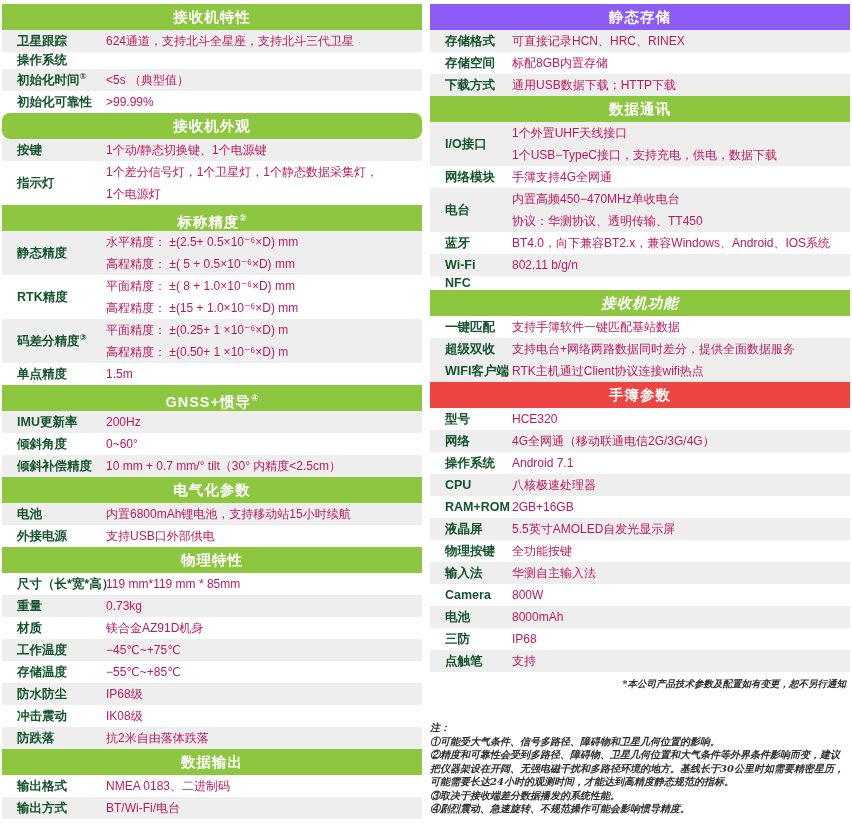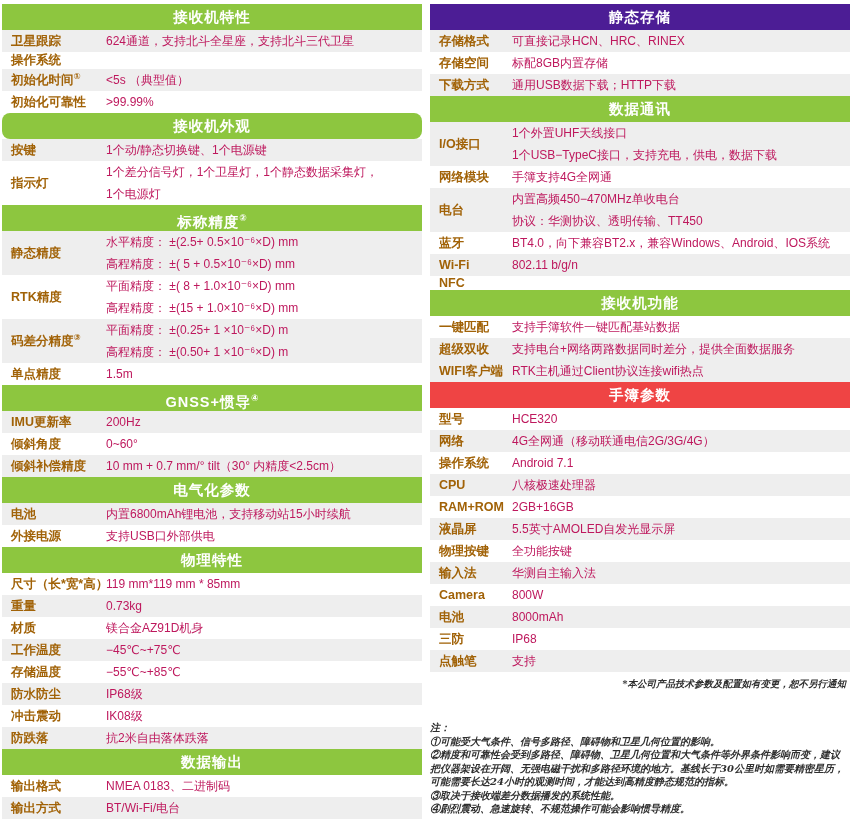--- a/index.html
+++ b/index.html
@@ -14,21 +14,21 @@
     letter-spacing: 1px; margin: 0 0 0 0;
   }
   .sec-header sup { font-size: 9px; letter-spacing: 0; }
 
   .row { display: grid; align-items: center; }
   .col-left .row { grid-template-columns: 104px 1fr; }
   .col-right .row { grid-template-columns: 82px 1fr; }
   .row.stripe { background: #eeeeee; }
 
   .row .label {
-    padding-left: 9px; font-weight: bold; color: #a16207;
+    padding-left: 15px; font-weight: bold; color: #14532d;
     font-size: 12.5px; white-space: nowrap;
   }
   .row .label sup { font-size: 8.5px; }
   .row .val { color: #be185d; font-size: 12px; }
   .row .val .line { line-height: 22px; white-space: nowrap; }
 
   .footnote {
     margin-top: 6px; text-align: right; padding-right: 4px;
     font-family: "DejaVu Serif", "Liberation Serif", serif;
     font-style: italic; font-size: 9.5px; color: #2f2f2f; font-weight: bold;
@@ -200,21 +200,21 @@
       </div>
       <div class="row stripe">
         <div class="label"><span>输出方式</span></div>
         <div class="val">
           <div class="line">BT/Wi-Fi/电台</div>
         </div>
       </div>
     </div>
   <div class="col col-right">
     <div id="col-right-sections">
-        <div class="sec-header" style="background: #4c1d95;"><span>静态存储</span></div>
+        <div class="sec-header" style="background: #8b5cf6;"><span>静态存储</span></div>
         <div class="row stripe">
           <div class="label"><span>存储格式</span></div>
           <div class="val">
             <div class="line">可直接记录HCN、HRC、RINEX</div>
           </div>
         </div>
         <div class="row">
           <div class="label"><span>存储空间</span></div>
           <div class="val">
             <div class="line">标配8GB内置存储</div>
@@ -255,21 +255,21 @@
         </div>
         <div class="row stripe">
           <div class="label"><span>Wi-Fi</span></div>
           <div class="val">
             <div class="line">802.11 b/g/n</div>
           </div>
         </div>
         <div class="row">
           <div class="label"><span>NFC</span></div>
         </div>
-        <div class="sec-header" style="background: rgb(141, 198, 63);"><span>接收机功能</span></div>
+        <div class="sec-header" style="background: rgb(141, 198, 63); font-style: italic;"><span>接收机功能</span></div>
         <div class="row">
           <div class="label"><span>一键匹配</span></div>
           <div class="val">
             <div class="line">支持手簿软件一键匹配基站数据</div>
           </div>
         </div>
         <div class="row stripe">
           <div class="label"><span>超级双收</span></div>
           <div class="val">
             <div class="line">支持电台+网络两路数据同时差分，提供全面数据服务</div>

